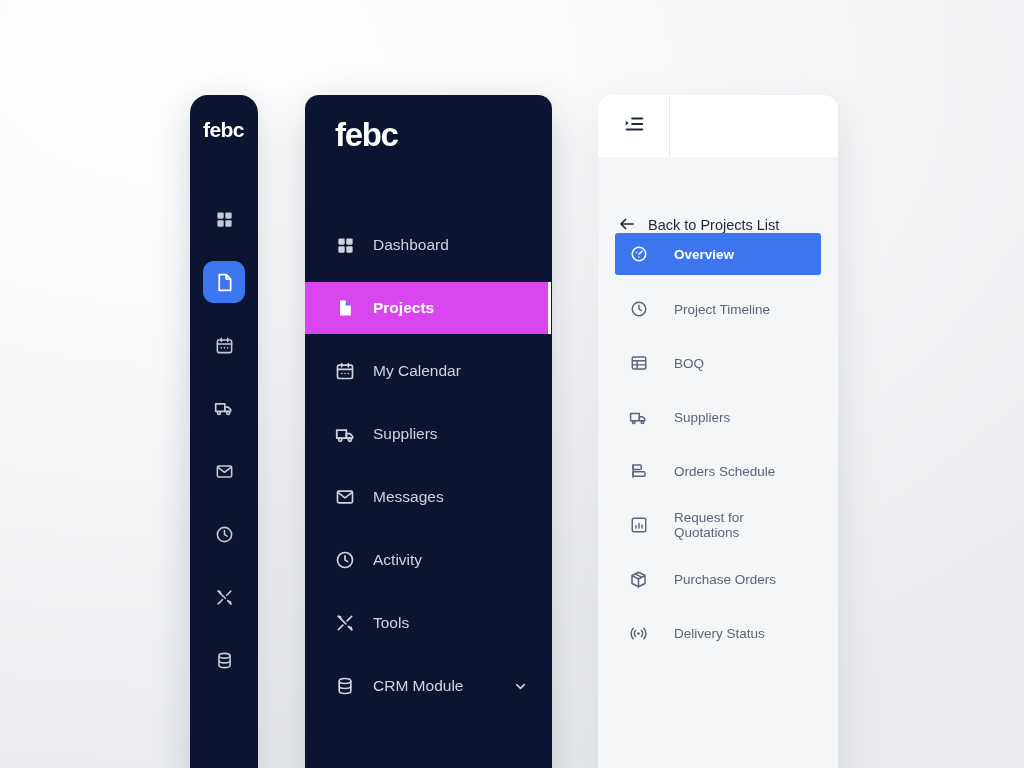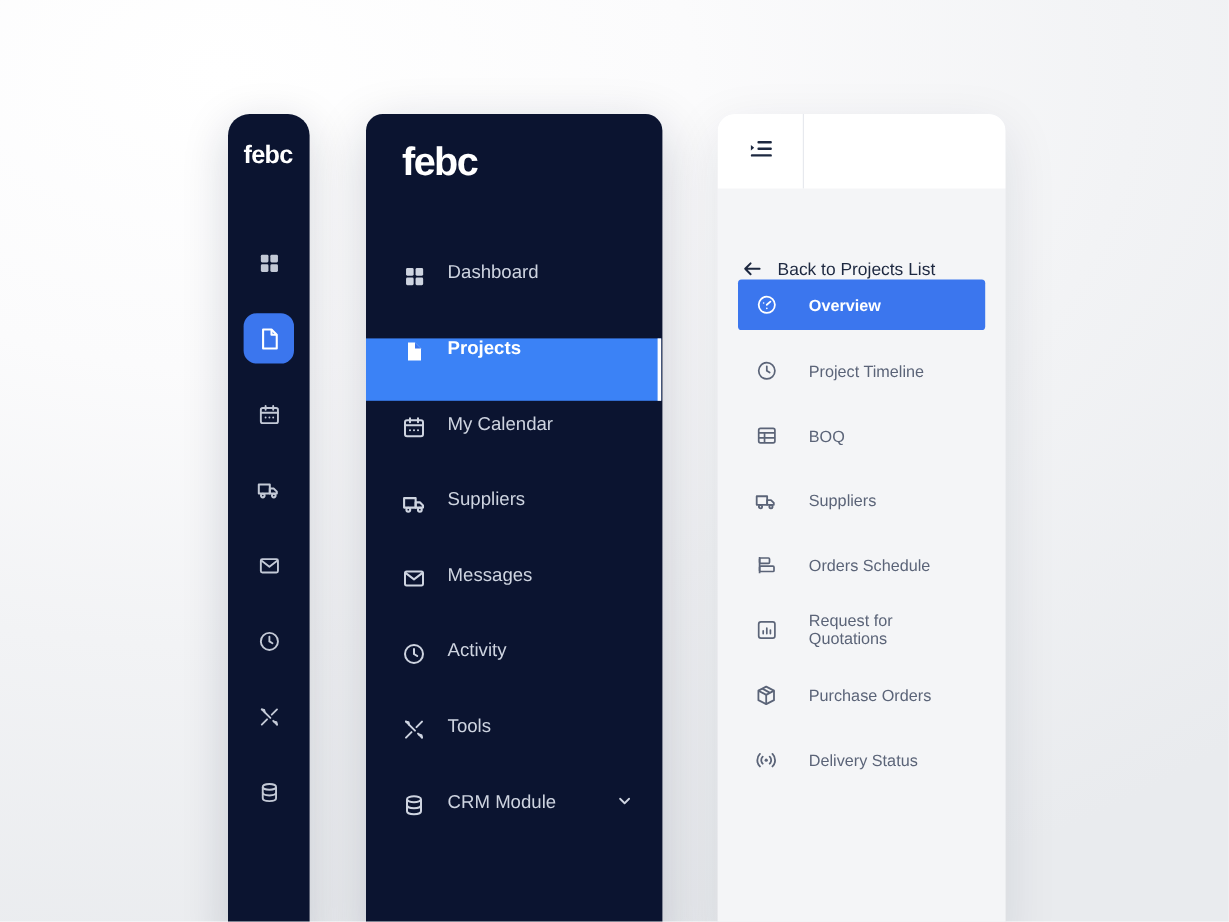--- a/index.html
+++ b/index.html
@@ -81,39 +81,39 @@
     line-height: 1;
   }
   .sidebar-nav {
     margin-top: 68px;
     display: flex;
     flex-direction: column;
   }
   .nav-item {
     height: 52px;
     display: flex;
-    align-items: flex-start;
+    align-items: center;
     gap: 17px;
     padding: 0 24px 0 29px;
     color: #ced4e0;
     font-size: 15.5px;
     font-weight: 500;
     margin-bottom: 11px;
     position: relative;
   }
   .nav-item .nav-ico {
     width: 22px;
     height: 22px;
     flex: 0 0 22px;
     display: flex;
     align-items: center;
     justify-content: center;
   }
   .nav-item.active {
-    background: #3b82f6;
+    background: #d946ef;
     color: #ffffff;
     font-weight: 700;
     width: 246px;
     border-right: 3px solid #ffffff;
   }
   .nav-item .chev {
     margin-left: auto;
     display: flex;
     align-items: center;
     color: #ced4e0;

